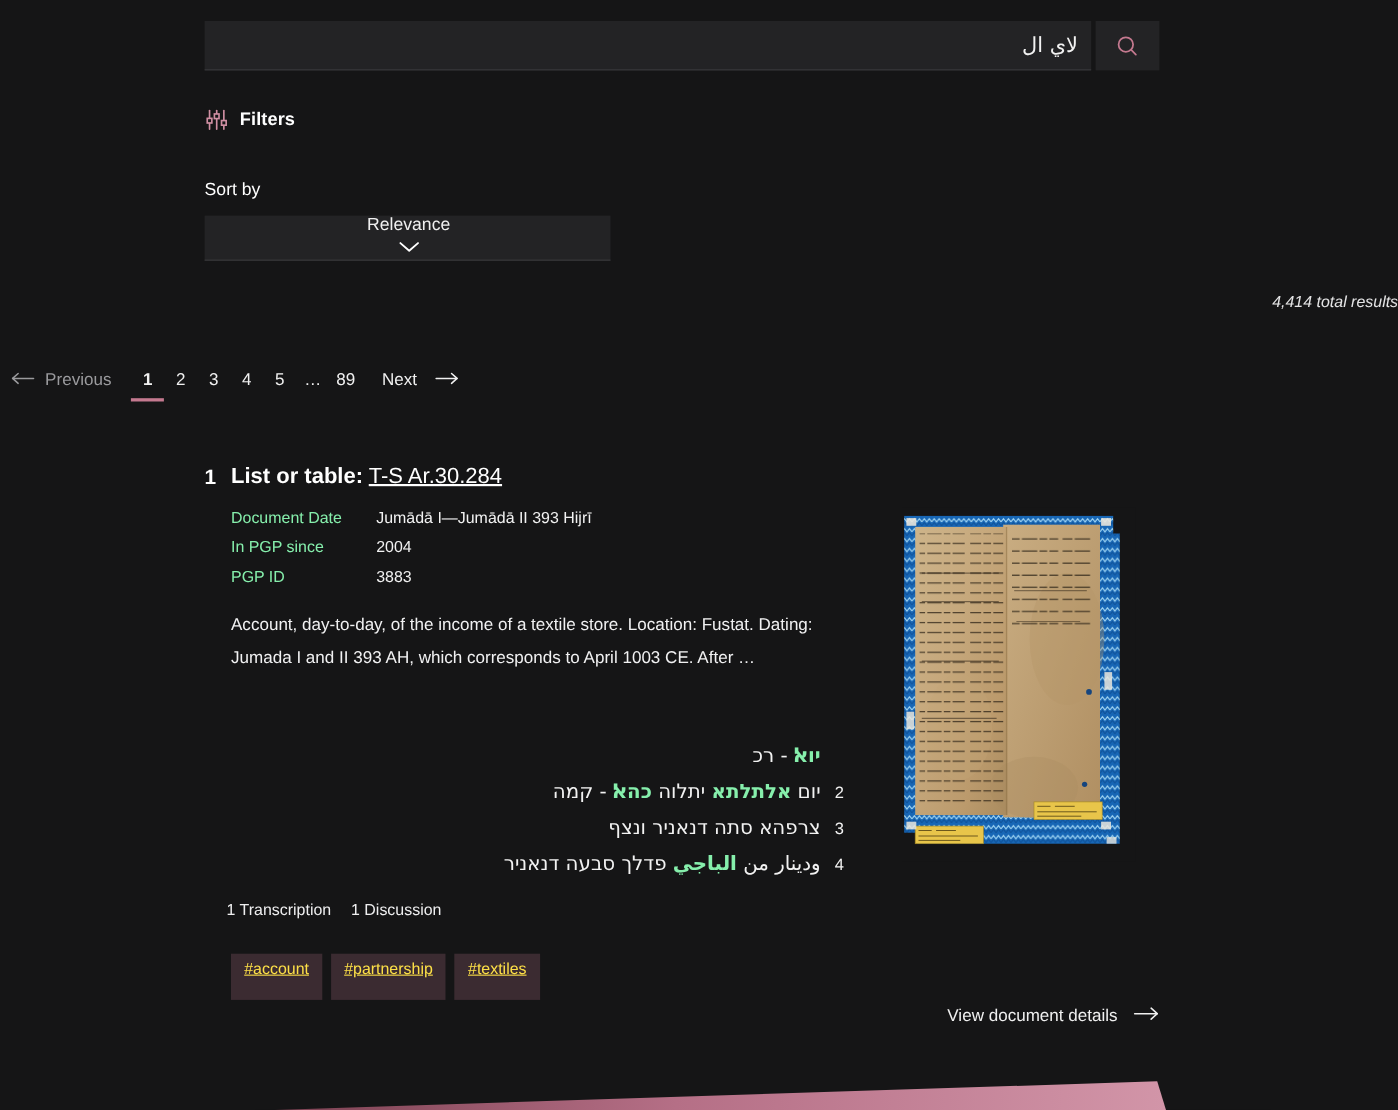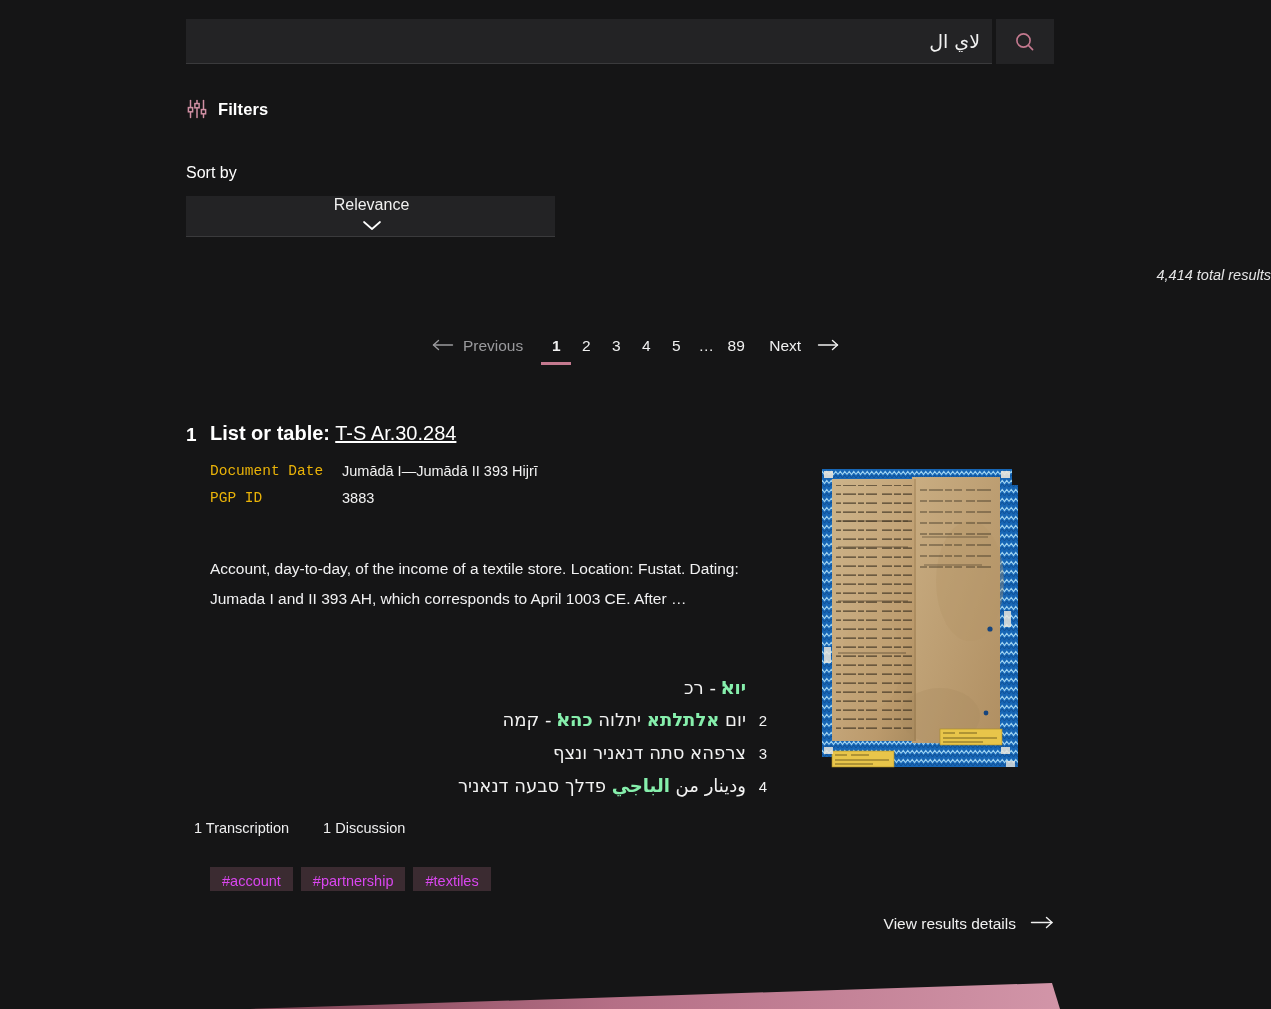--- a/index.html
+++ b/index.html
@@ -126,21 +126,20 @@
   }
 
   
   .pagination {
     position: absolute;
     left: 0;
     right: 0;
     top: 337px;
     display: flex;
     align-items: flex-start;
-    justify-content: center;
     gap: 0px;
     font-size: 15.5px;
   }
   .pg-prev, .pg-next {
     display: flex;
     align-items: center;
     gap: 9px;
     color: #9a9a9d;
     cursor: default;
     padding: 0 10px;
@@ -190,21 +189,21 @@
 
   .meta {
     position: absolute;
     left: 24px;
     top: 38px;
     font-size: 14.5px;
     line-height: 27px;
     color: #e6e6e7;
   }
   .meta-row { display: flex; }
-  .meta-key { width: 132px; color: #eab308; font-family: Liberation Mono, monospace; }
+  .meta-key { width: 132px; color: #86efac; }
   .meta-val { color: #f2f2f2; }
 
   .description {
     position: absolute;
     left: 24px;
     top: 134px;
     width: 580px;
     font-size: 15.5px;
     line-height: 30px;
     color: #f1f1f2;
@@ -231,44 +230,45 @@
     font-family: "Liberation Sans", sans-serif;
     color: #f2f2f2;
     direction: ltr;
   }
   .tr-text { flex: 1 1 auto; text-align: right; padding-left: 6px; }
   .hl { color: #86efac; font-weight: bold; }
 
   
   .counts {
     position: absolute;
-    left: 8px;
+    left: 20px;
     top: 400px;
     display: flex;
-    gap: 34px;
+    gap: 18px;
     font-size: 14.5px;
     color: #eeeeef;
   }
   .count-link { cursor: pointer; }
 
   
   .tags {
     position: absolute;
     left: 24px;
     top: 447px;
     display: flex;
     gap: 8px;
   }
   .tag {
     background: #3b2b31;
-    color: #d946ef;
+    color: #fde047;
     font-size: 14.5px;
-    padding: 7px 12px 2px 12px;
+    padding: 7px 12px 20px 12px;
     cursor: pointer;
     line-height: 1;
+    text-decoration: underline;
   }
 
   
   .details-link {
     position: absolute;
     right: 0;
     top: 495px;
     display: flex;
     align-items: center;
     gap: 14px;
@@ -384,20 +384,24 @@
       <span class="doctype">List or table:</span>
       <span class="shelfmark">T-S Ar.30.284</span>
     </div>
 
     <div class="meta">
       <div class="meta-row">
         <span class="meta-key">Document Date</span>
         <span class="meta-val">Jumādā I—Jumādā II 393 Hijrī</span>
       </div>
       <div class="meta-row">
+        <span class="meta-key">In PGP since</span>
+        <span class="meta-val">2004</span>
+      </div>
+      <div class="meta-row">
         <span class="meta-key">PGP ID</span>
         <span class="meta-val">3883</span>
       </div>
     </div>
 
     <div class="description">Account, day-to-day, of the income of a textile store. Location: Fustat. Dating: Jumada I and II 393 AH, which corresponds to April 1003 CE. After …</div>
 
     <div class="transcription">
       <div class="tr-line">
         <span class="tr-num"></span>
@@ -433,21 +437,21 @@
       <span class="count-link">1 Discussion</span>
     </div>
 
     <div class="tags">
       <span class="tag">#account</span>
       <span class="tag">#partnership</span>
       <span class="tag">#textiles</span>
     </div>
 
     <div class="details-link">
-      <span>View results details</span>
+      <span>View document details</span>
       <span>
         <svg width="24" height="13" viewBox="0 0 24 13" fill="none" stroke="#f0f0f0" stroke-width="1.4" stroke-linecap="round" stroke-linejoin="round">
           <line x1="1.5" y1="6.5" x2="22" y2="6.5"></line>
           <polyline points="16.5,1.5 22,6.5 16.5,11.5"></polyline>
         </svg>
       </span>
     </div>
   </div>
 
   <div class="thumb">

